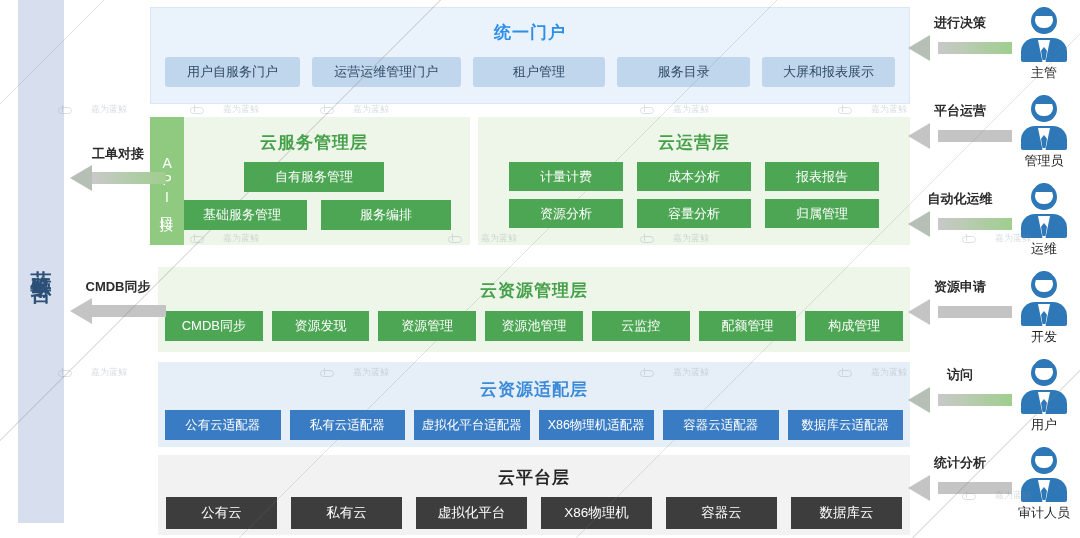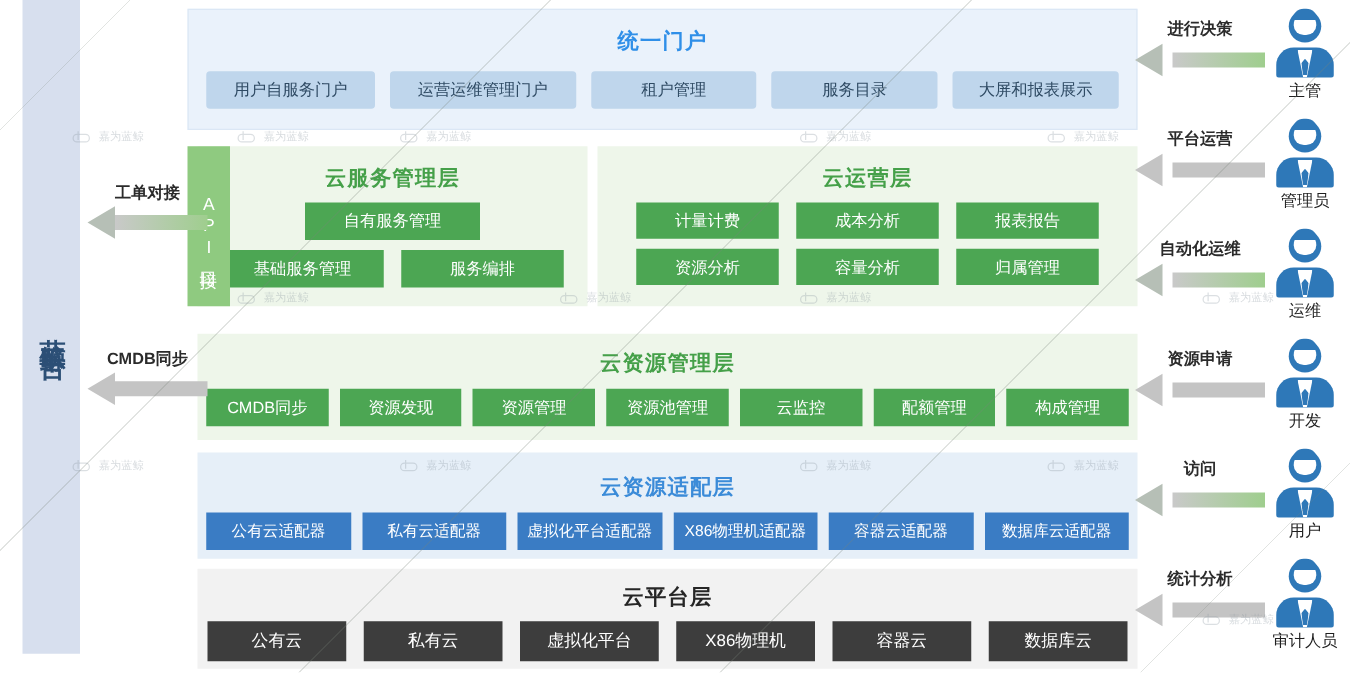--- a/index.html
+++ b/index.html
@@ -21,21 +21,21 @@
     background-image:
       repeating-linear-gradient(-45deg,
         rgba(0,0,0,0) 0px, rgba(0,0,0,0) 118px,
         rgba(120,130,120,0.22) 118px, rgba(120,130,120,0.22) 119px,
         rgba(0,0,0,0) 119px, rgba(0,0,0,0) 238px);
   }
   .wm {
     position: absolute;
     z-index: 61;
     pointer-events: none;
-    display: flex; align-items: center; gap: 6px;
+    display: flex; align-items: center; gap: 18px;
     opacity: .30;
     color: #7d8a95;
     font-size: 9px;
     white-space: nowrap;
   }
   .wm .wm-cloud {
     width: 15px; height: 10px;
     position: relative;
     display: inline-block;
   }

